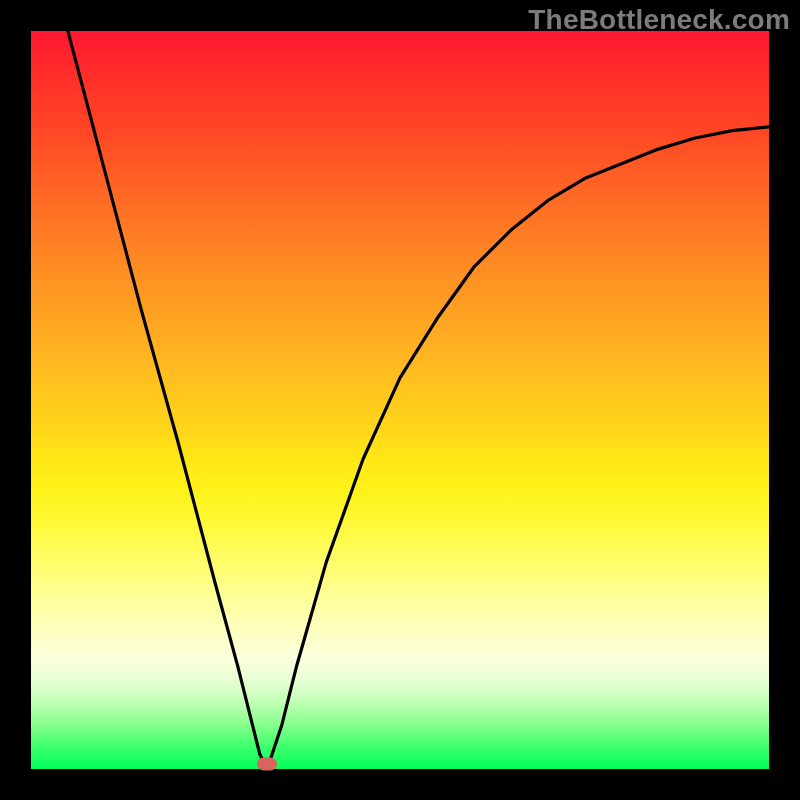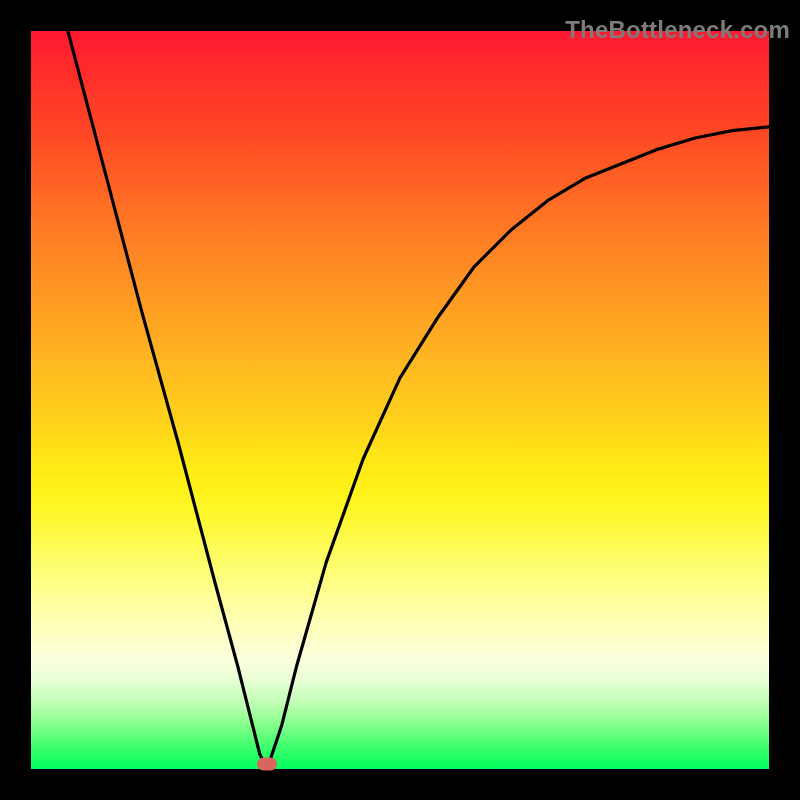--- a/index.html
+++ b/index.html
@@ -44,24 +44,24 @@
       #fcffdd 85%,
       #e8ffd6 88%,
       #c0ffb4 91%,
       #86ff8c 94%,
       #3dff6c 97%,
       #02ff5c 100%
     );
   }
   .attribution {
     position: absolute;
-    top: 16px;
+    top: 4px;
     right: 10px;
     color: #7c7c7c;
-    font-size: 24px;
+    font-size: 28px;
     font-weight: 600;
     letter-spacing: 0.2px;
     user-select: none;
   }
   svg.curve {
     position: absolute;
     left: 0;
     top: 0;
     width: 738px;
     height: 738px;

